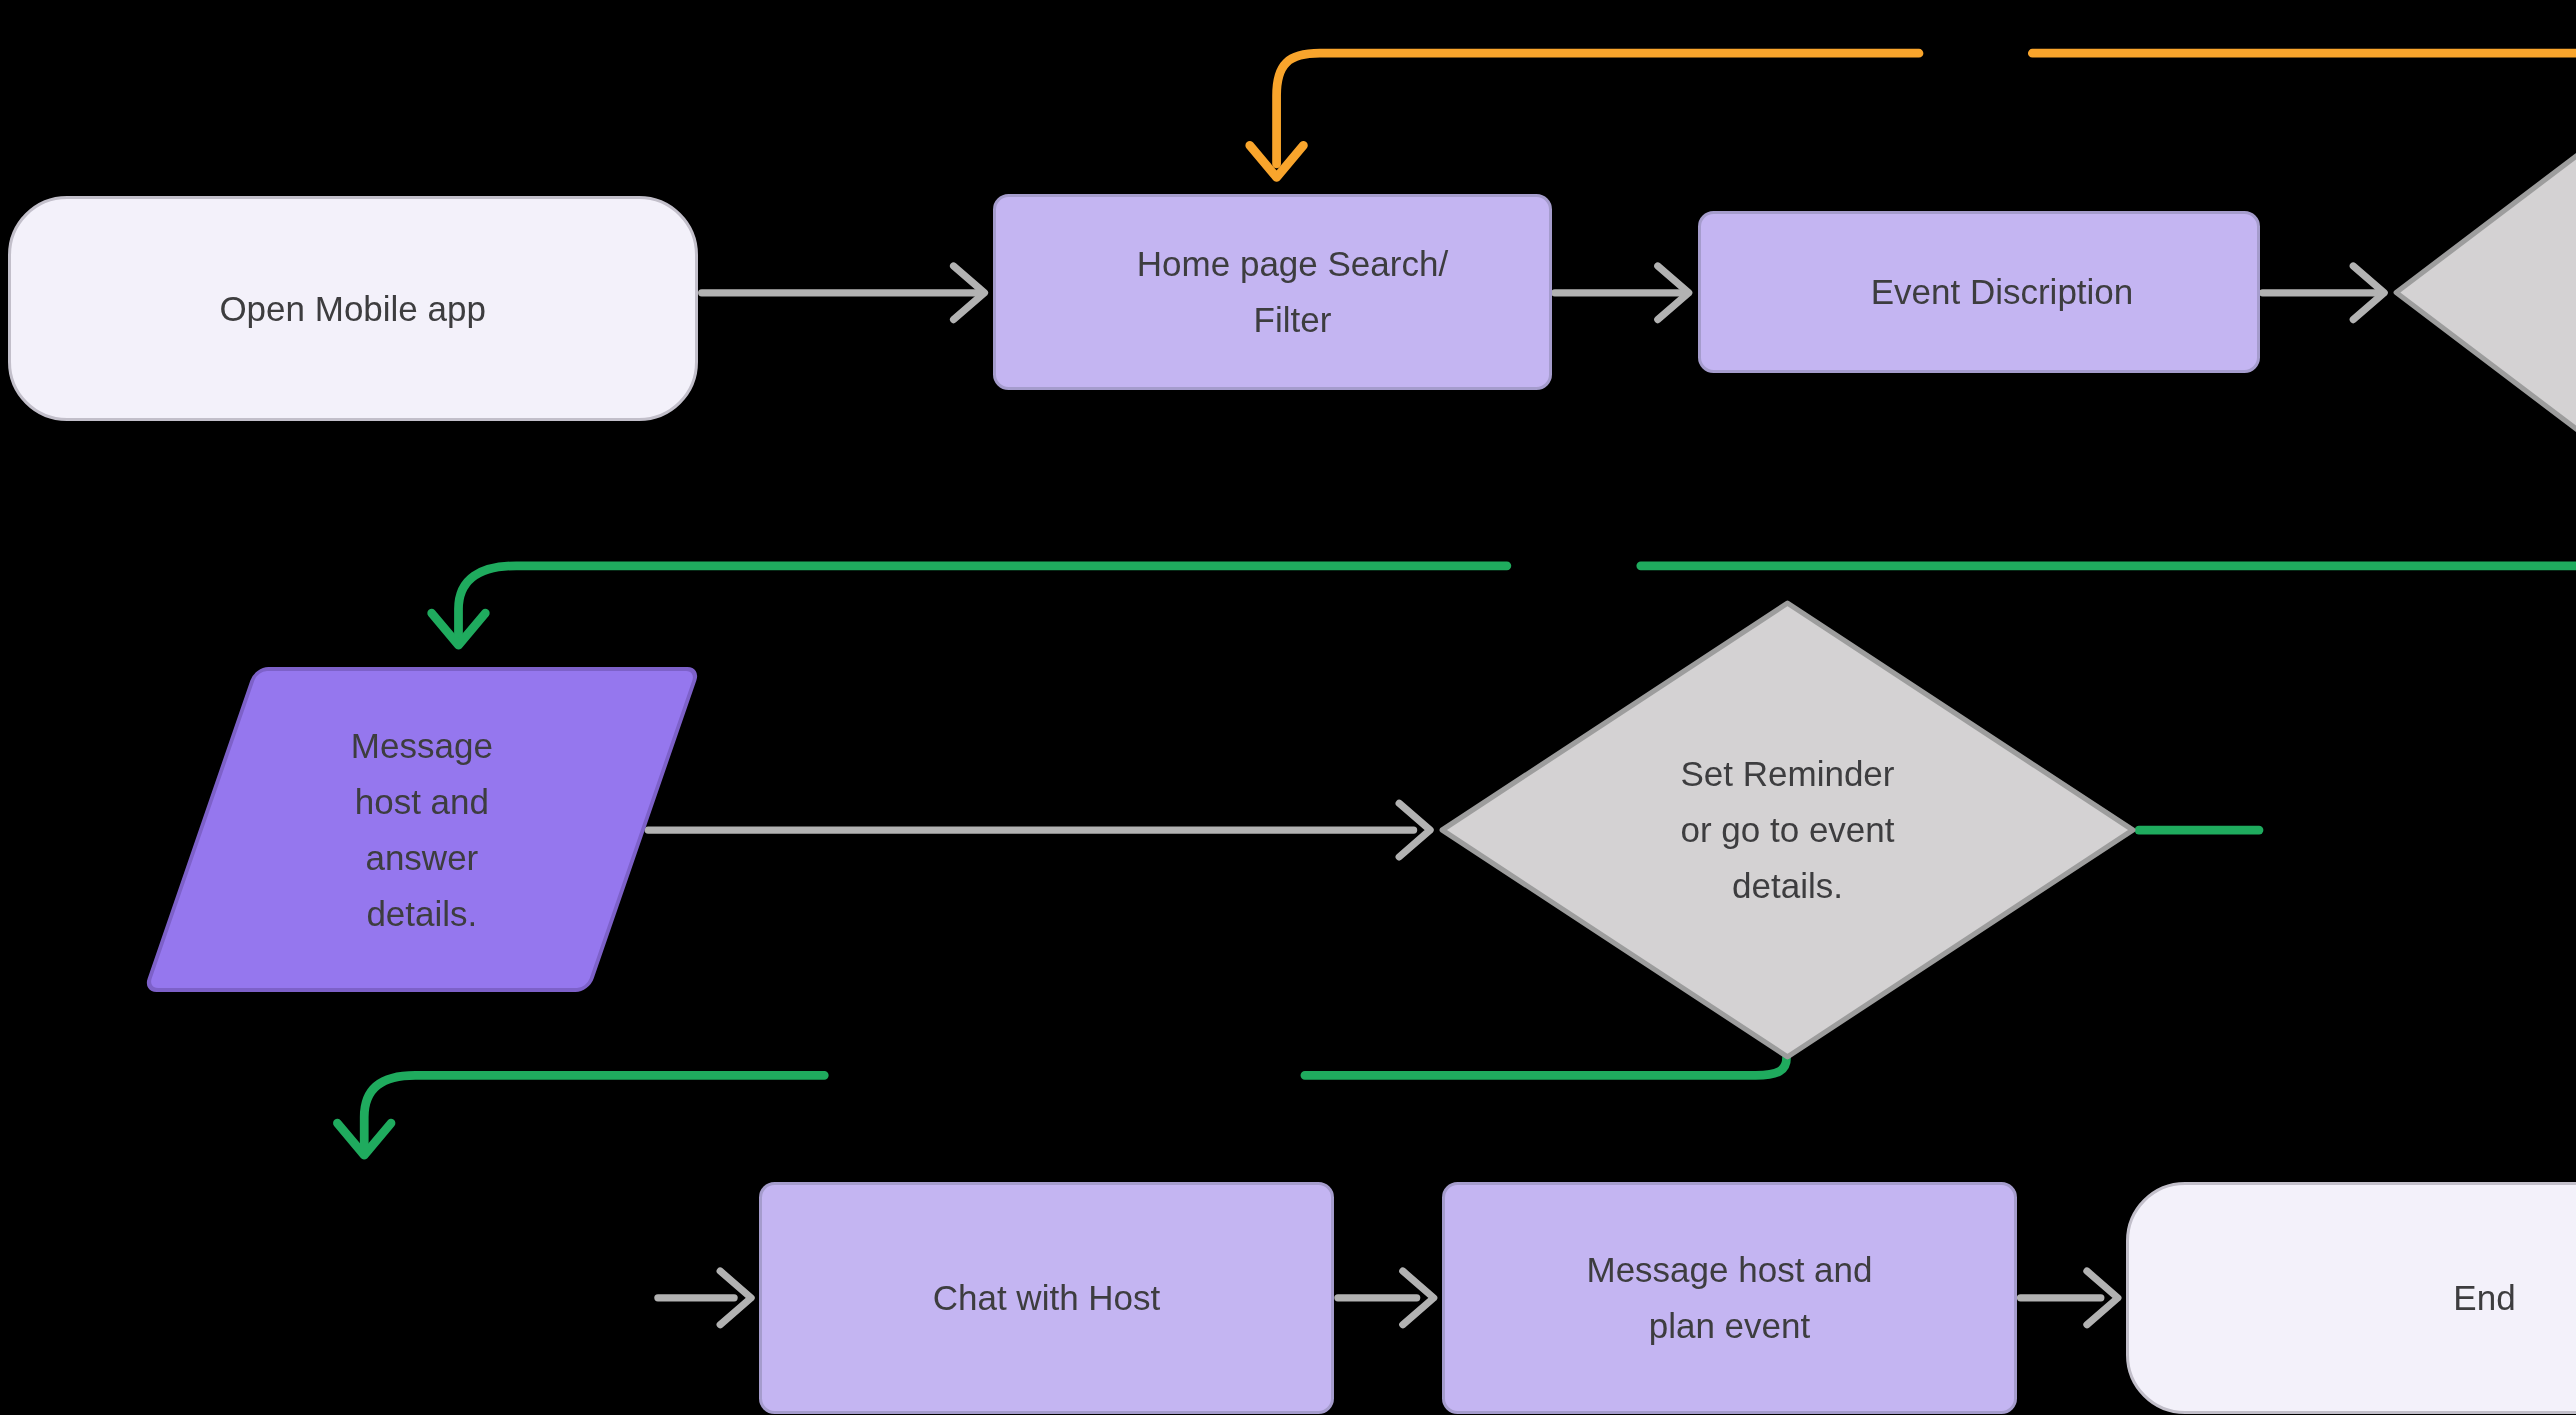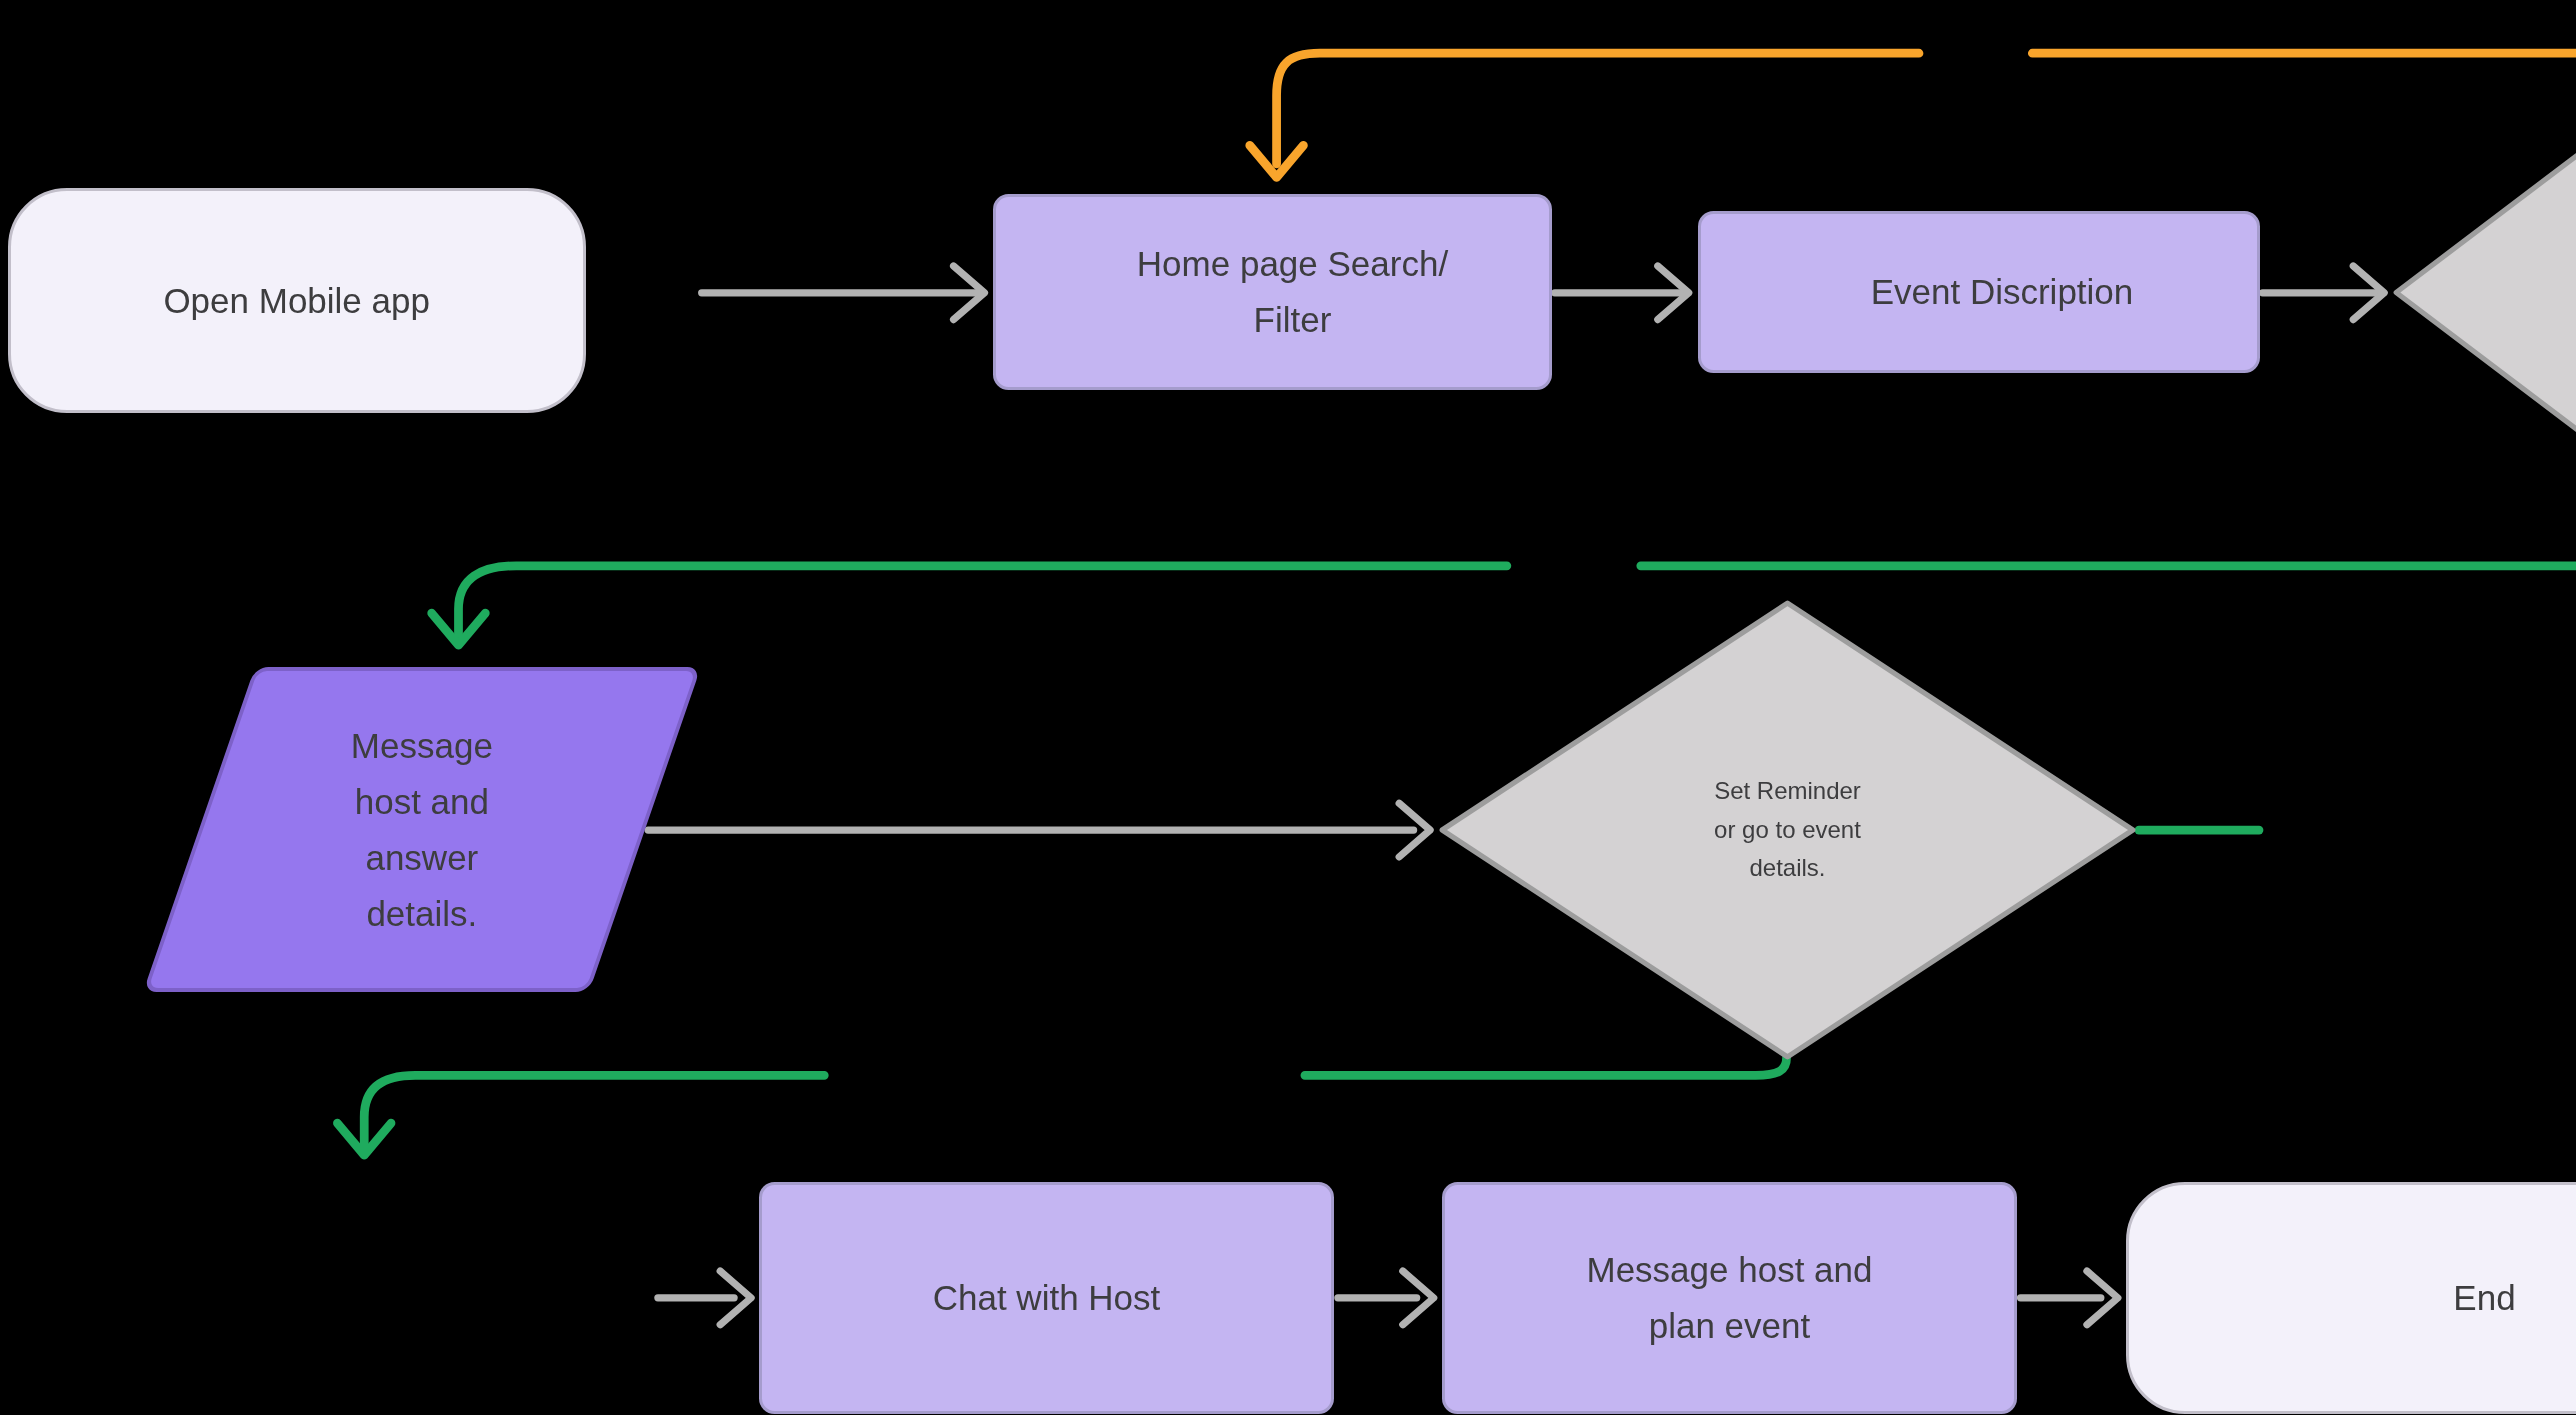--- a/index.html
+++ b/index.html
@@ -51,21 +51,21 @@
     border-radius: 13.4px;
     transform: skewX(-19deg);
   }
   .io .node-label { transform: skewX(19deg); }
   .diamond-wrap { position: absolute; }
   .diamond-wrap svg { position: absolute; left: 0; top: 0; width: 100%; height: 100%; }
   .diamond-shape { fill: var(--decision-fill); stroke: var(--decision-border); stroke-width: 10px; stroke-linejoin: round; }
   .diamond-text {
     position: absolute; left: 0; top: 0; right: 0; bottom: 0;
     display: flex; align-items: center; justify-content: center;
-    text-align: center; color: var(--text); font-size: 24px; line-height: 1.6;
+    text-align: center; color: var(--text); font-size: 35px; line-height: 1.6;
     white-space: pre-line;
   }
 </style>
 </head>
 <body>
 
 <div class="canvas">
 
   <svg class="edges-layer" viewBox="0 0 5736 2748">
 
@@ -122,21 +122,21 @@
       <path class="edge edge-gray" d="M 2597 2519 H 2750"></path>
       <polyline class="edge edge-gray" points="2723,2467 2783,2519 2723,2571"></polyline>
     </g>
 
     <g>
       <path class="edge edge-gray" d="M 3922 2519 H 4078"></path>
       <polyline class="edge edge-gray" points="4051,2467 4111,2519 4051,2571"></polyline>
     </g>
   </svg>
 
-  <div class="node terminal" style="left:7.7px; top:188px; width:578px; height:225px;">
+  <div class="node terminal" style="left:7.7px; top:196px; width:690px; height:225px;">
     <div class="node-label">Open Mobile app</div>
   </div>
 
   <div class="node process" style="left:993px; top:194px; width:559px; height:196px;padding-left:40px;">
     <div class="node-label">Home page Search/
 Filter</div>
   </div>
 
   <div class="node process" style="left:1698px; top:211px; width:562px; height:162px;padding-left:46px;">
     <div class="node-label">Event Discription</div>

